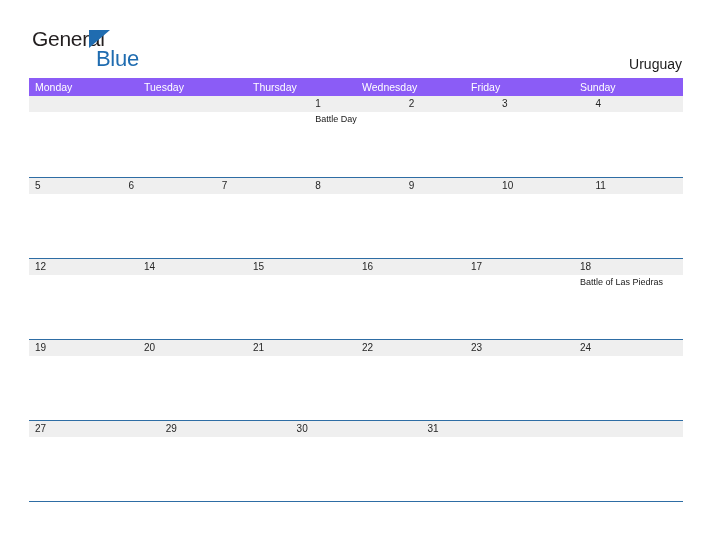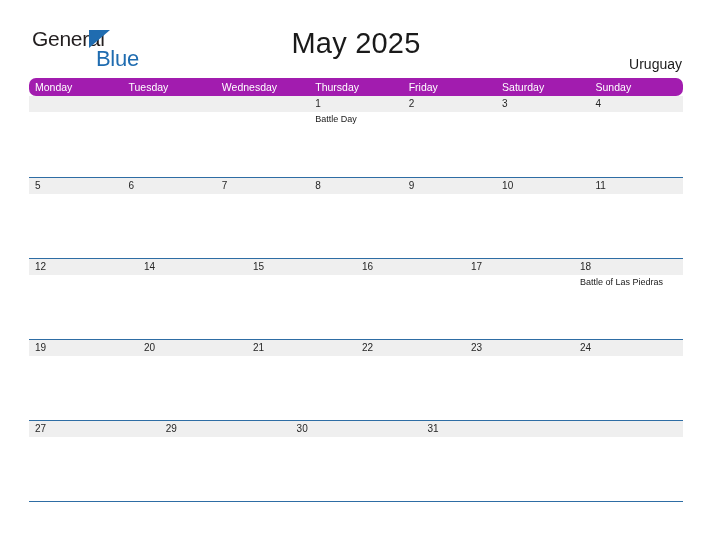--- a/index.html
+++ b/index.html
@@ -90,22 +90,21 @@
   .cal {
     position: absolute;
     left: 29px;
     top: 78px;
     width: 654px;
   }
   .weekday-row {
     display: flex;
     width: 654px;
     height: 18px;
-    background: #a21caf;
-    border-radius: 7px;
+    background: #8b5cf6;
   }
   .weekday {
     flex: 1 1 0;
     color: #ffffff;
     font-size: 10.5px;
     line-height: 18px;
     padding-left: 6px;
     box-sizing: border-box;
     font-family: "Liberation Sans", sans-serif;
     white-space: nowrap;
@@ -177,34 +176,32 @@
 <div class="page">
 
   <div class="topbar">
 
     <div class="logo">
       <span class="logo-general">General</span>
       <span class="logo-tri"></span>
       <span class="logo-blue">Blue</span>
     </div>
 
-    <div class="month-title">May 2025</div>
 
     <div class="country">Uruguay</div>
 
   </div>
 
   <div class="cal">
     <div class="weekday-row">
         <div class="weekday">Monday</div>
         <div class="weekday">Tuesday</div>
+        <div class="weekday">Thursday</div>
         <div class="weekday">Wednesday</div>
-        <div class="weekday">Thursday</div>
         <div class="weekday">Friday</div>
-        <div class="weekday">Saturday</div>
         <div class="weekday">Sunday</div>
       </div>
     <div id="weeks-container">
         <div class="week-row">
           <div class="daynum-band"></div>
           <div class="week-cells">
             <div class="day-cell">
               <span class="daynum"></span>
             </div>
             <div class="day-cell">

